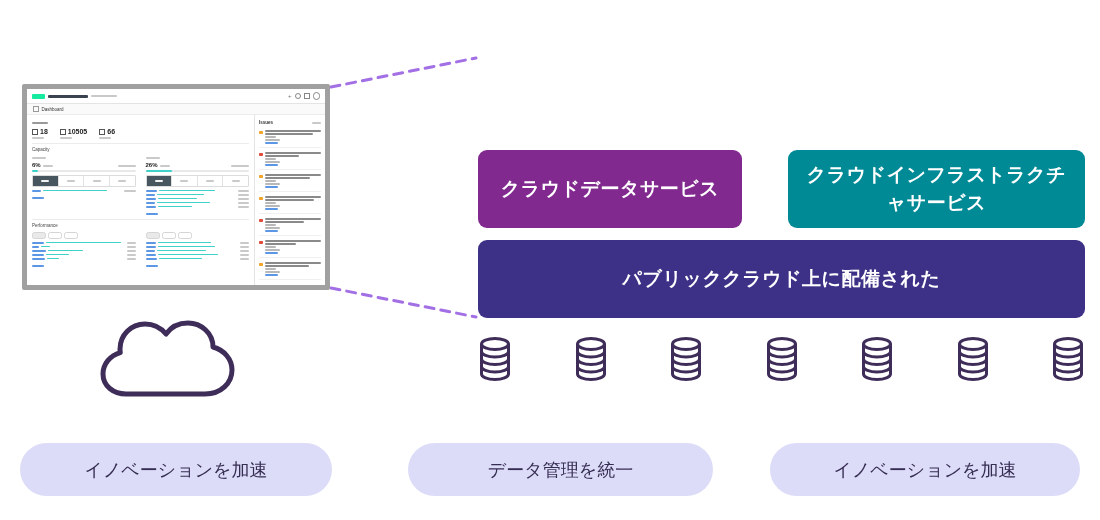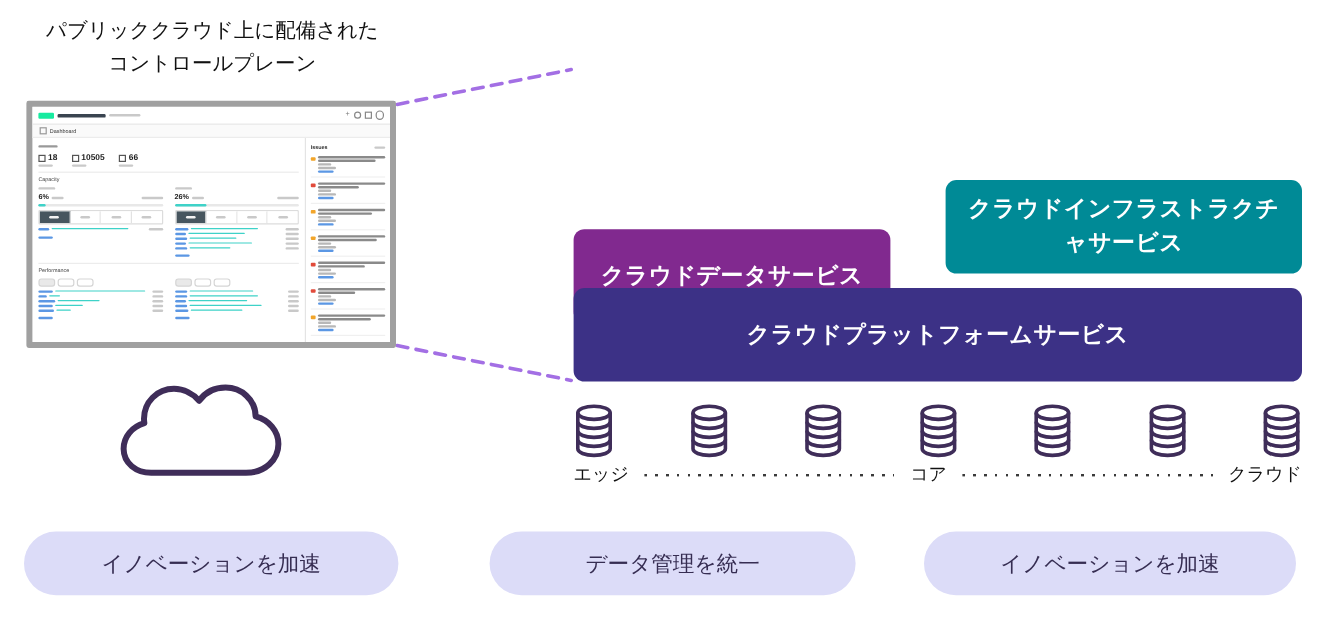--- a/index.html
+++ b/index.html
@@ -59,21 +59,21 @@
   .micontent{flex:1;display:flex;flex-direction:column;gap:1.5px;min-width:0;}
   .micontent .sk{height:1.5px;}
 
   
   .cloud{position:absolute;left:100px;top:313px;}
 
   
   .box{position:absolute;border-radius:9px;color:#fff;display:flex;align-items:center;justify-content:center;
        text-align:center;font-weight:600;letter-spacing:0.5px;}
   .box-api{left:478px;top:55px;width:607px;height:80px;background:#1d5560;font-size:20px;}
-  .box-data{left:478px;top:150px;width:264px;height:78px;background:#81298f;font-size:19px;margin-top:41px;}
+  .box-data{left:478px;top:150px;width:264px;height:78px;background:#81298f;font-size:19px;}
   .box-infra{left:788px;top:150px;width:297px;height:78px;background:#008a96;font-size:19px;line-height:1.45;padding:0 16px;box-sizing:border-box;}
   .box-platform{left:478px;top:240px;width:607px;height:78px;background:#3c3186;font-size:19px;}
 
   
   .dbrow{position:absolute;left:478px;top:336px;width:607px;display:flex;justify-content:space-between;}
   .dblabels{position:absolute;left:478px;top:386px;width:607px;display:flex;align-items:center;
             font-size:15px;color:#111;}
   .leader{flex:1;height:2px;margin:0 13px;align-self:center;
           background-image:repeating-linear-gradient(to right,#3a3a3a 0 2.2px,transparent 2.2px 9px);}
 
@@ -82,24 +82,20 @@
         display:flex;align-items:center;justify-content:center;font-size:18px;color:#362d52;}
   .pill-1{left:20px;width:312px;}
   .pill-2{left:408px;width:305px;}
   .pill-3{left:770px;width:310px;}
 </style>
 </head>
 <body>
 
 <div class="canvas">
 
-  <div class="caption">
-    <div>パブリッククラウド上に配備された</div>
-    <div>コントロールプレーン</div>
-  </div>
 
   <svg class="connectors">
     <line x1="331" y1="87" x2="476" y2="58"></line>
     <line x1="331" y1="288" x2="476" y2="317"></line>
   </svg>
 
   <div class="shot">
     <div class="mhead">
       <span class="mlogo"></span>
       <span class="sk dk" style="width:40px;height:3px"></span>
@@ -381,21 +377,21 @@
     <path d="M37 81 H105 C121 81 132 70 132 57 C132 46 124 37 113 34 C113 20 101 10 88 10 C79 10 71 14 66 21 C61 15 53 11 45 11 C31 11 20 22 20 36 C20 37.2 20.1 38.4 20.3 39.6 C10 42.6 3 51 3 61 C3 73 13.5 81 26 81 Z" fill="none" stroke="#3f2d59" stroke-width="5" stroke-linejoin="round" stroke-linecap="round"></path>
   </svg>
 
   <div class="box box-data">
     <span>クラウドデータサービス</span>
   </div>
   <div class="box box-infra">
     <span>クラウドインフラストラクチャサービス</span>
   </div>
   <div class="box box-platform">
-    <span>クラウドプラットフォームサービス</span>
+    <span>パブリッククラウド上に配備された</span>
   </div>
 
   <div class="dbrow">
     <svg width="34" height="46" viewBox="0 0 34 46">
         <g fill="none" stroke="#3f2d59" stroke-width="3">
           <ellipse cx="17" cy="8" rx="13.5" ry="5.5"></ellipse>
           <path d="M3.5 8 v30 a13.5 5.5 0 0 0 27 0 v-30"></path>
           <path d="M3.5 15.5 a13.5 5.5 0 0 0 27 0"></path>
           <path d="M3.5 23 a13.5 5.5 0 0 0 27 0"></path>
           <path d="M3.5 30.5 a13.5 5.5 0 0 0 27 0"></path>
@@ -450,27 +446,20 @@
         <g fill="none" stroke="#3f2d59" stroke-width="3">
           <ellipse cx="17" cy="8" rx="13.5" ry="5.5"></ellipse>
           <path d="M3.5 8 v30 a13.5 5.5 0 0 0 27 0 v-30"></path>
           <path d="M3.5 15.5 a13.5 5.5 0 0 0 27 0"></path>
           <path d="M3.5 23 a13.5 5.5 0 0 0 27 0"></path>
           <path d="M3.5 30.5 a13.5 5.5 0 0 0 27 0"></path>
         </g>
       </svg>
   </div>
 
-  <div class="dblabels">
-    <span>エッジ</span>
-    <span class="leader"></span>
-    <span>コア</span>
-    <span class="leader"></span>
-    <span>クラウド</span>
-  </div>
 
   <div class="pill pill-1">
     <span>イノベーションを加速</span>
   </div>
   <div class="pill pill-2">
     <span>データ管理を統一</span>
   </div>
   <div class="pill pill-3">
     <span>イノベーションを加速</span>
   </div>

